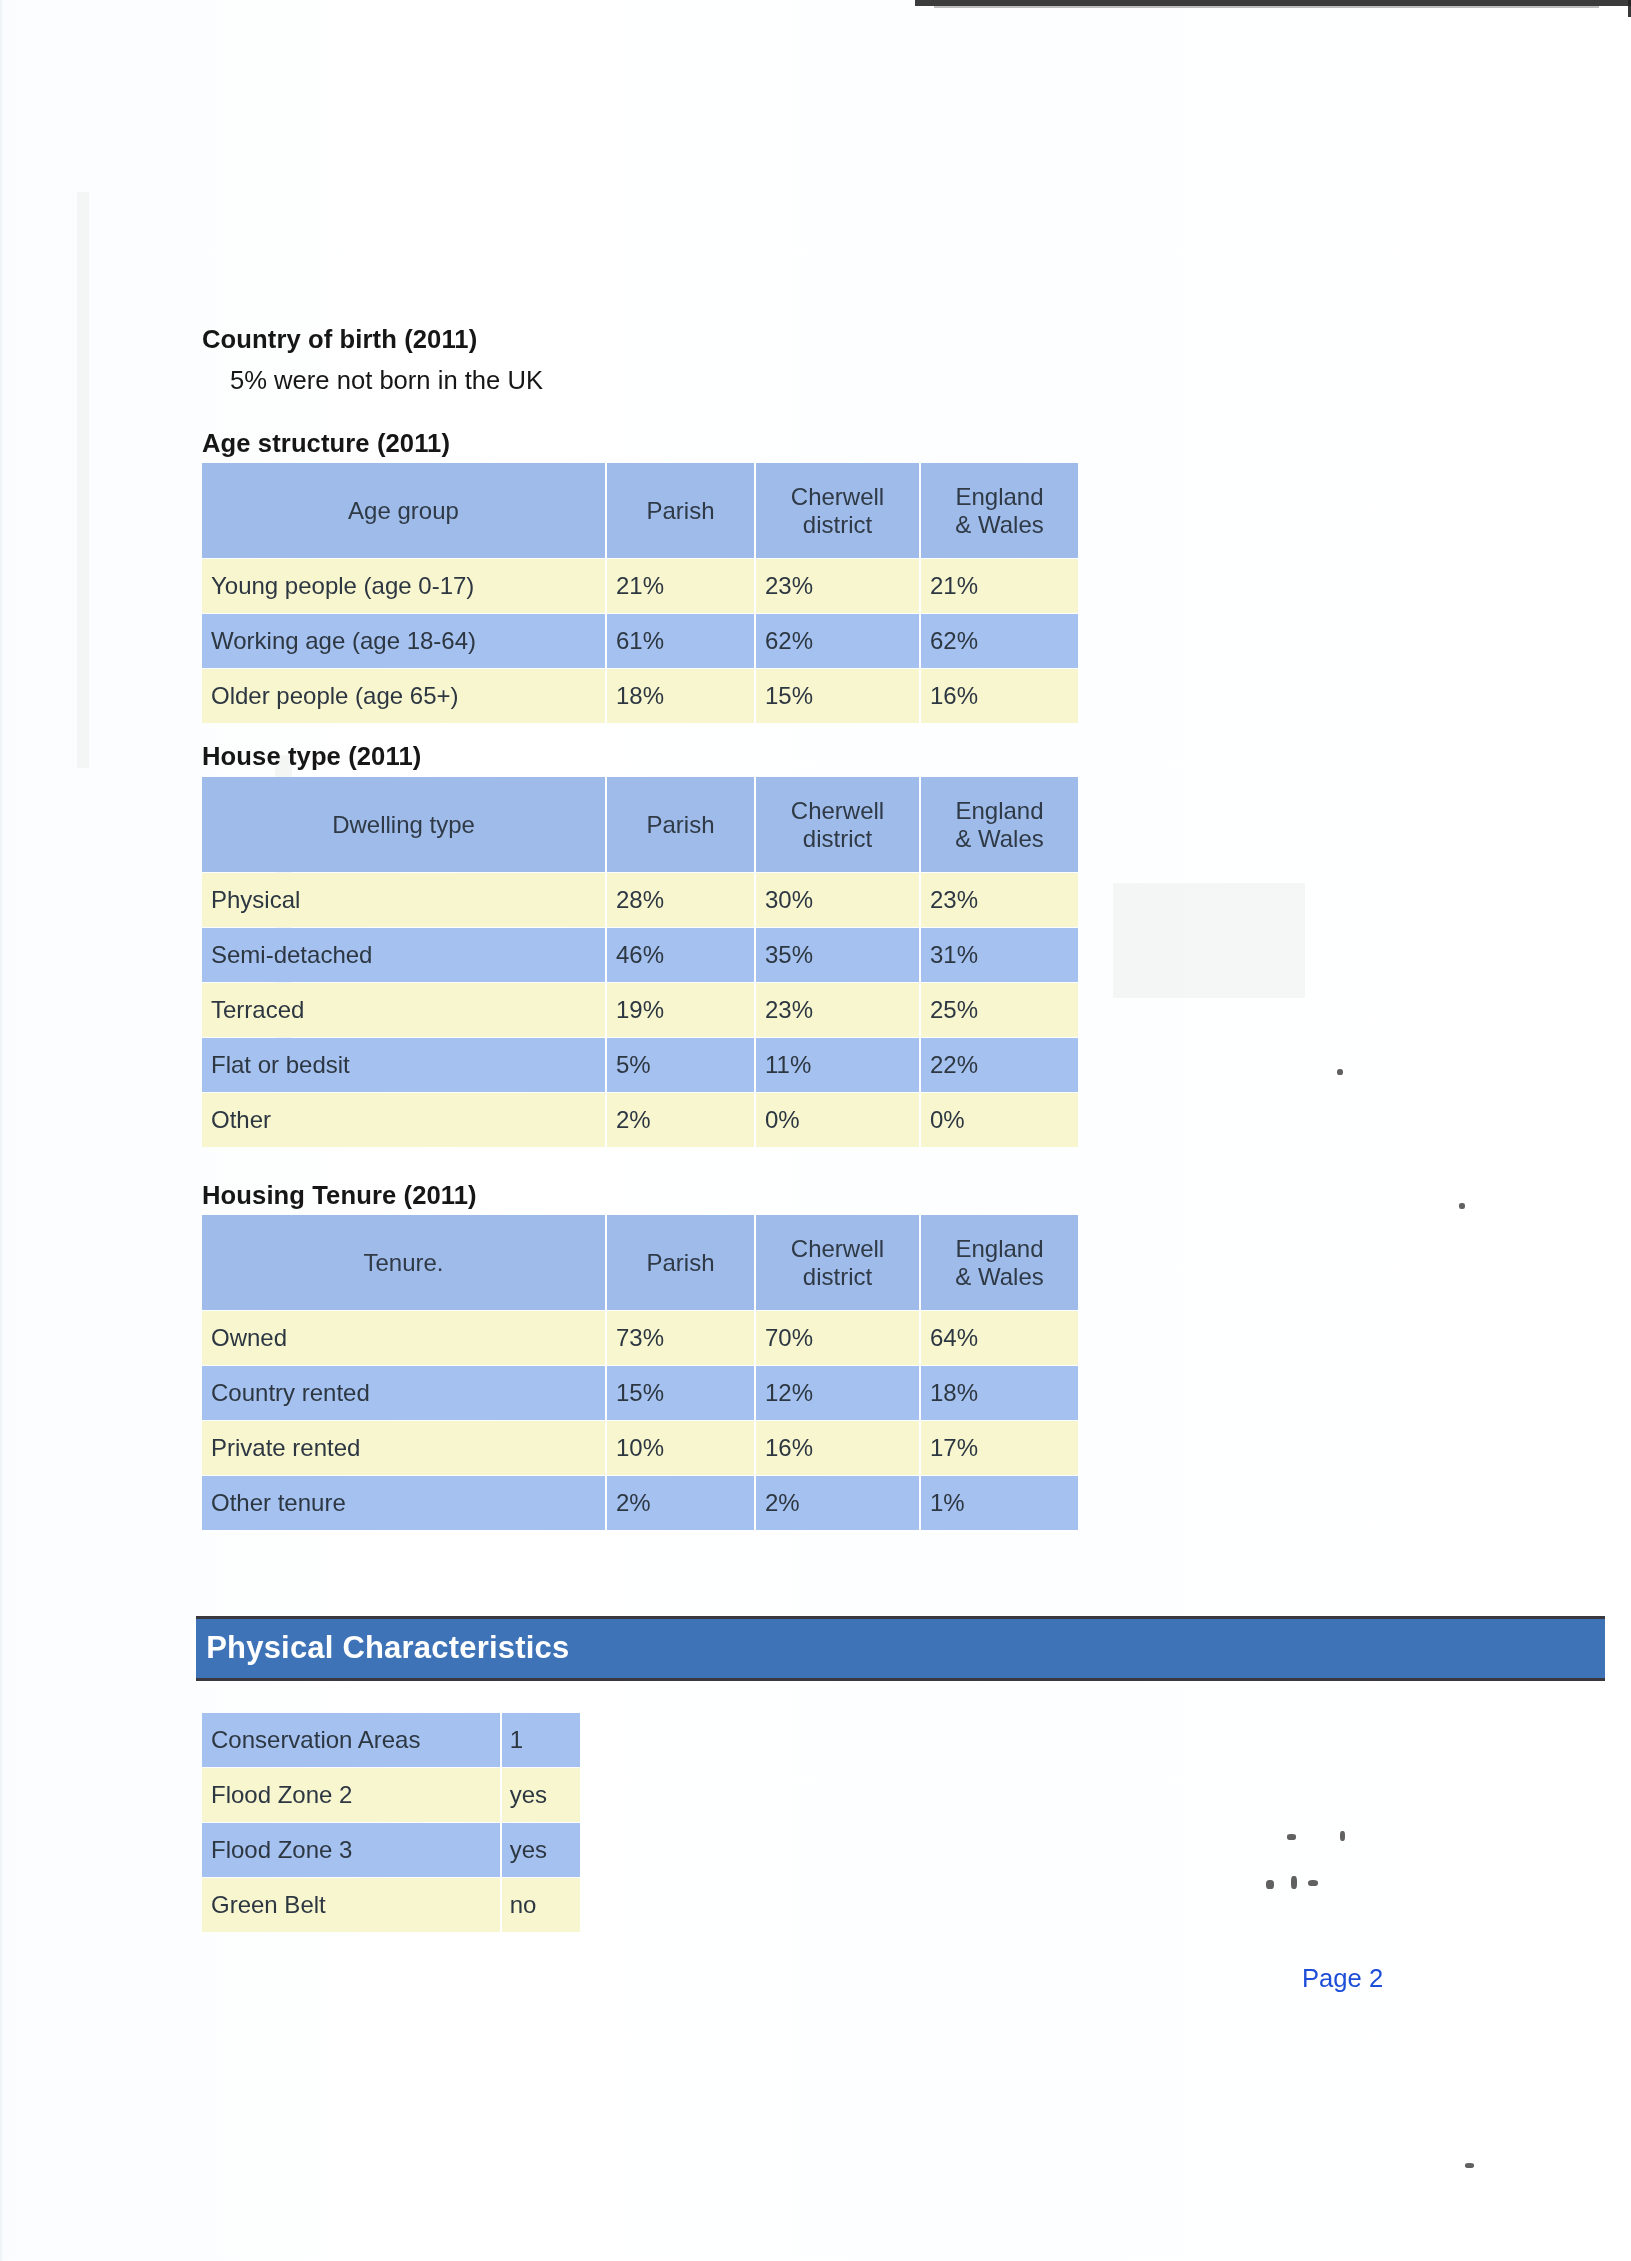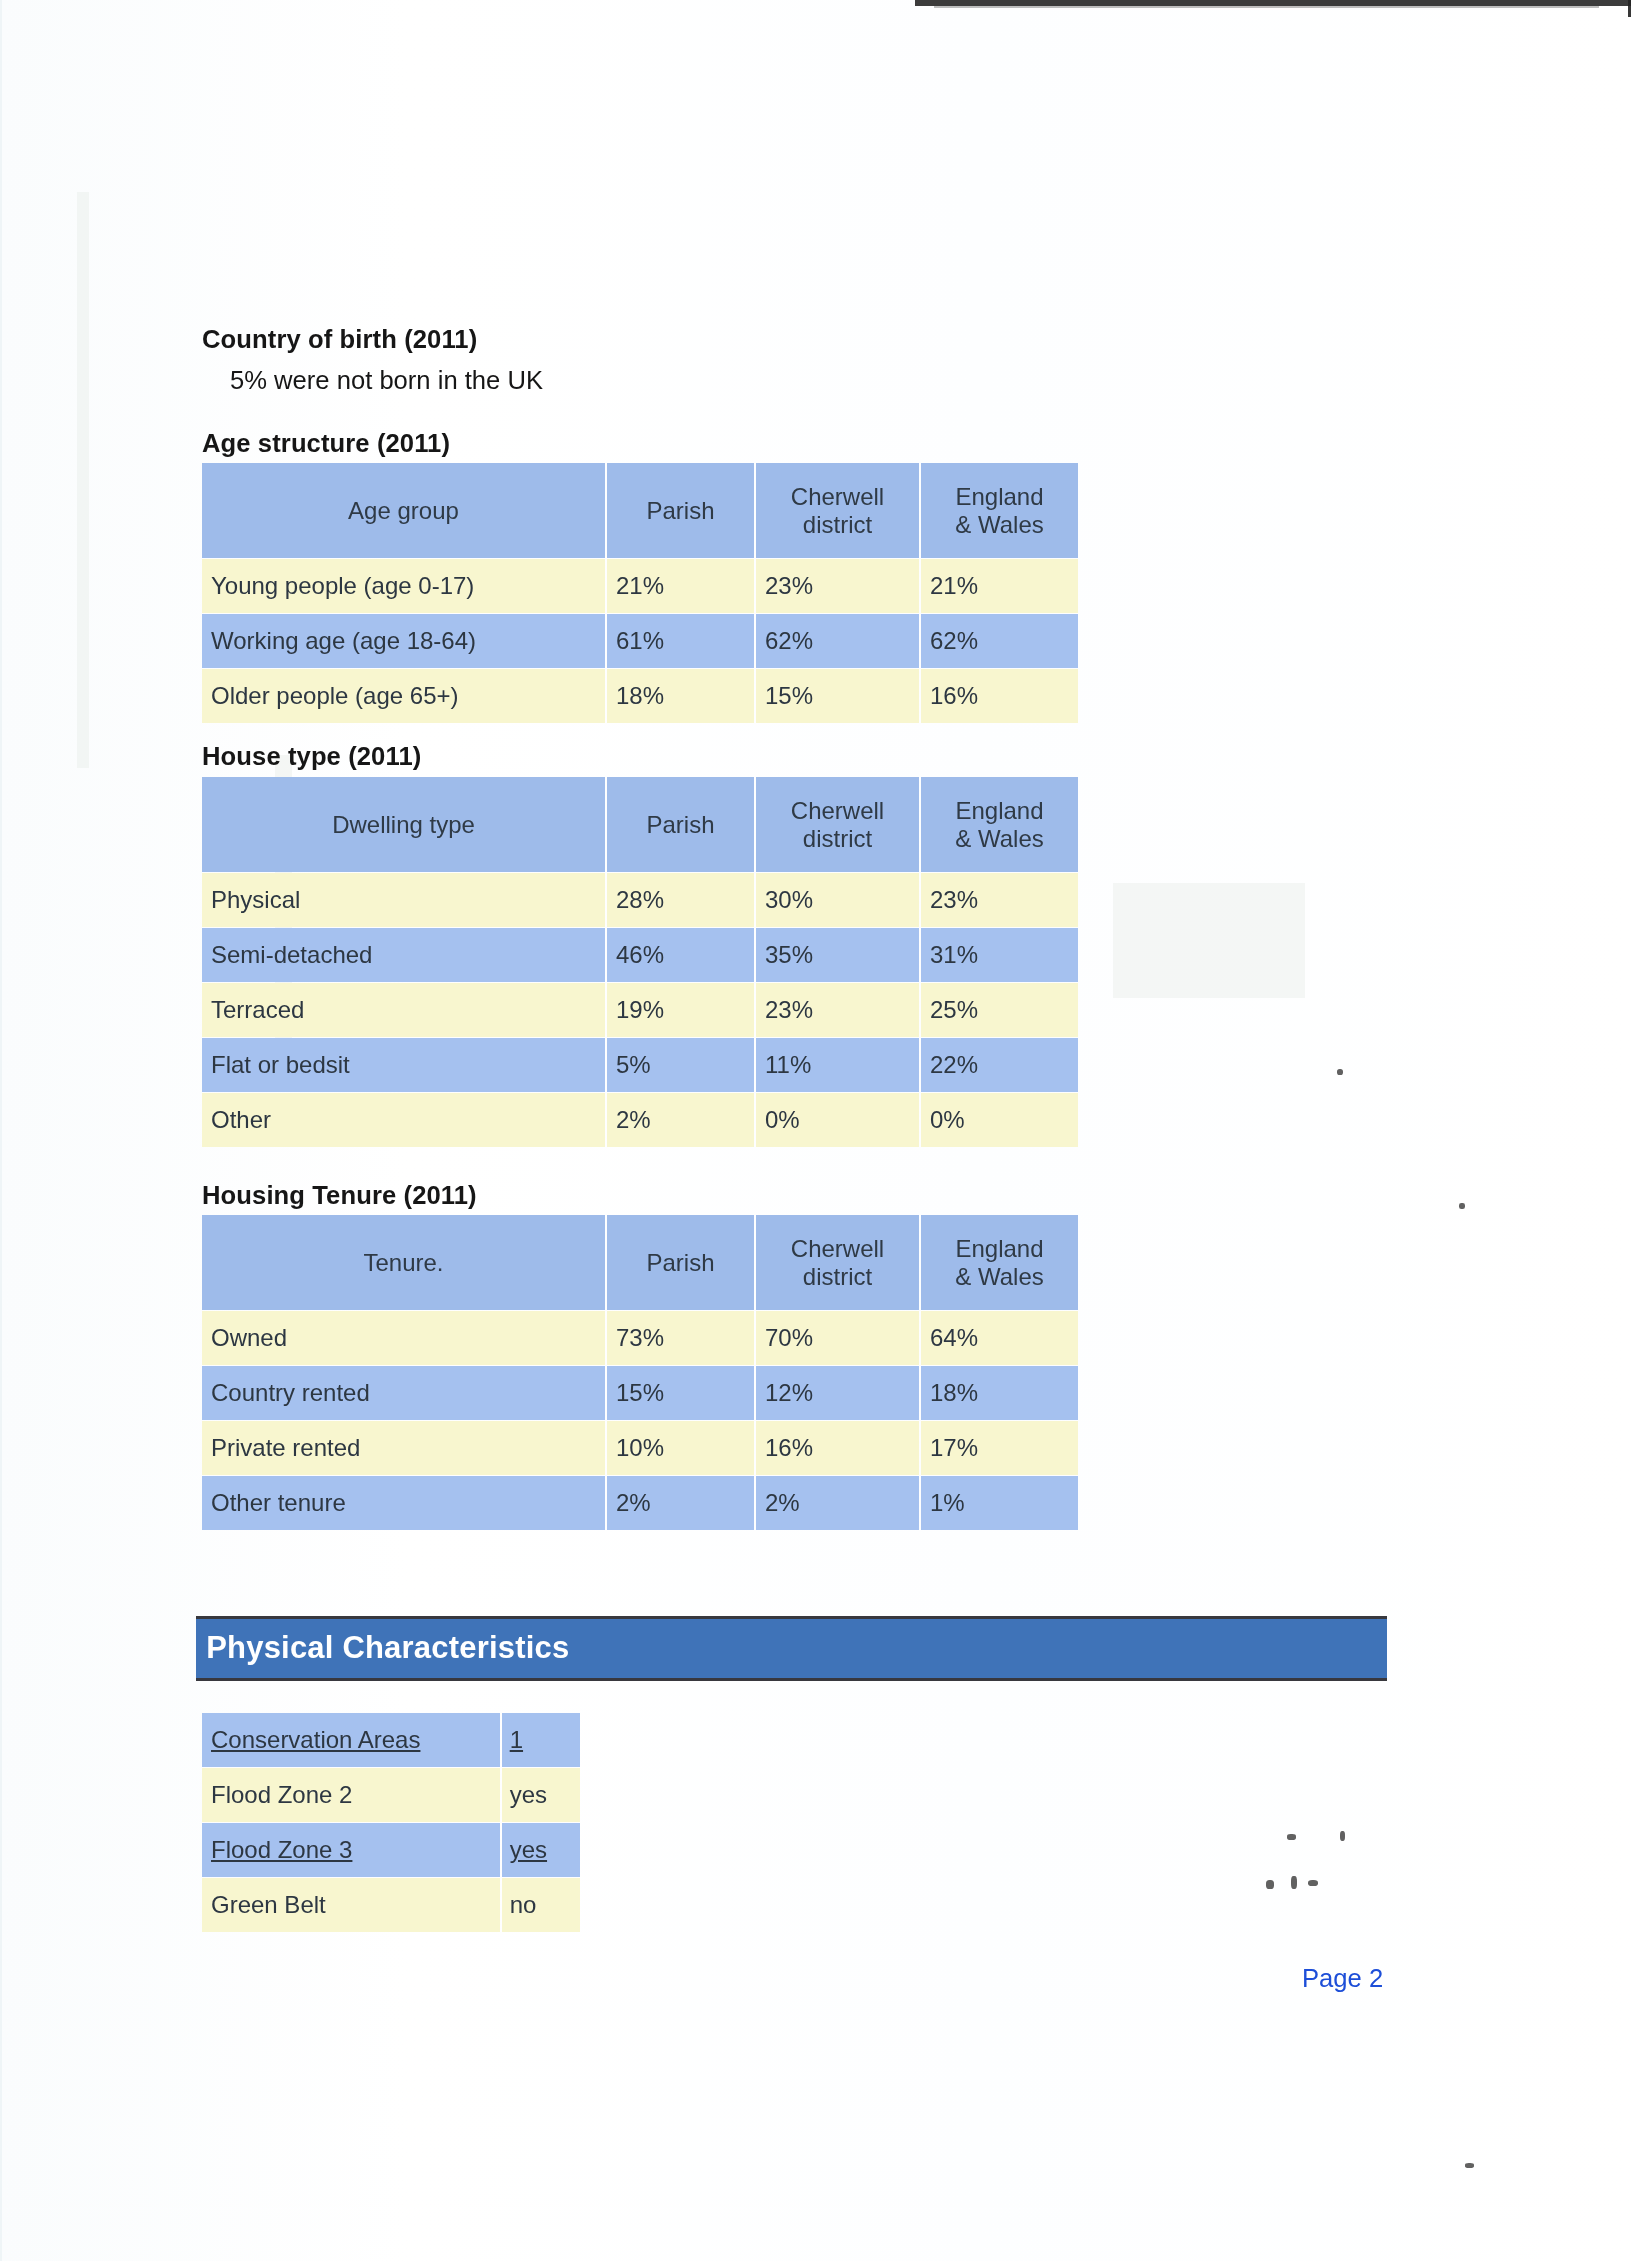--- a/index.html
+++ b/index.html
@@ -174,21 +174,21 @@
     padding: 0;
     height: 54px;
     font-size: 24px;
     color: #2d3742;
     line-height: 54px;
     font-family: "Liberation Sans", sans-serif;
   }
   .ptable td.p-l { padding-left: 9px; text-align: left; }
   .ptable td.p-v { padding-left: 7.7px; text-align: left; }
   .ptable tr.row-cream td { background: #f8f6cf; }
-  .ptable tr.row-blue  td { background: #a5c1ef; text-decoration: underline; }
+  .ptable tr.row-blue  td { background: #a5c1ef; }
 
   
   .page-number {
     position: absolute;
     font-size: 25.6px;
     color: #1d4ed8;
     white-space: nowrap;
   }
 
   
@@ -386,21 +386,21 @@
       </tr>
       <tr class="row-blue">
         <td class="rcell lbl">Other tenure</td>
         <td class="rcell val">2%</td>
         <td class="rcell val">2%</td>
         <td class="rcell val">1%</td>
       </tr>
     </tbody>
   </table>
 
-  <div class="pc-banner-wrap" style="left:192px; top:1616px; width:1191px;">
+  <div class="pc-banner-wrap" style="left:192px; top:1616px; width:1409px;">
     <div class="pc-rule-top"></div>
     <div class="pc-banner">
       <span class="pc-title">Physical Characteristics</span>
     </div>
     <div class="pc-rule-bot"></div>
   </div>
 
   <table class="ptable" style="left:196px; top:1712px;">
     <colgroup>
         <col class="p-label">

